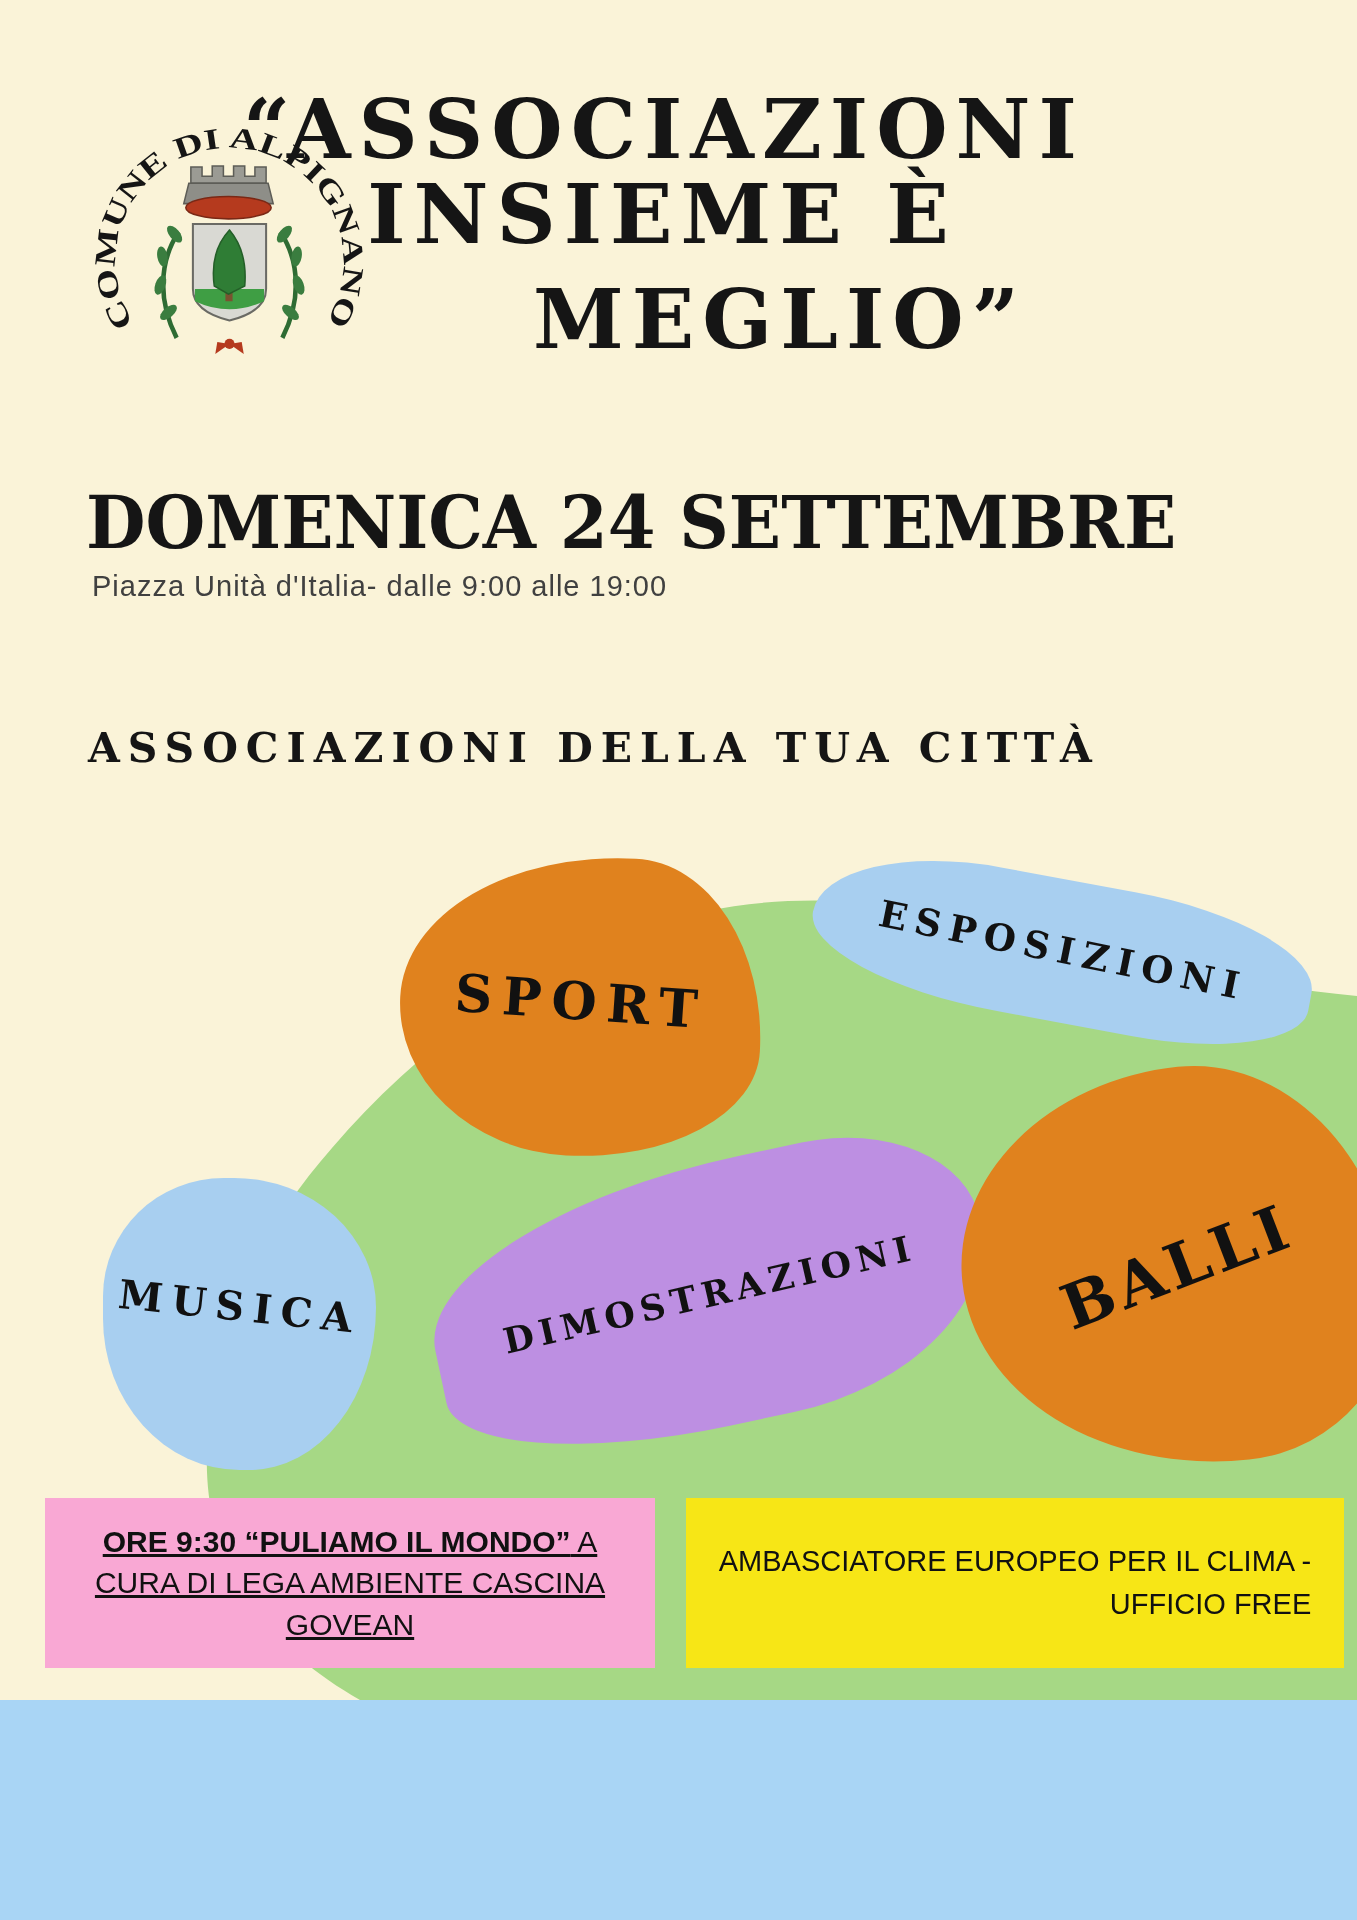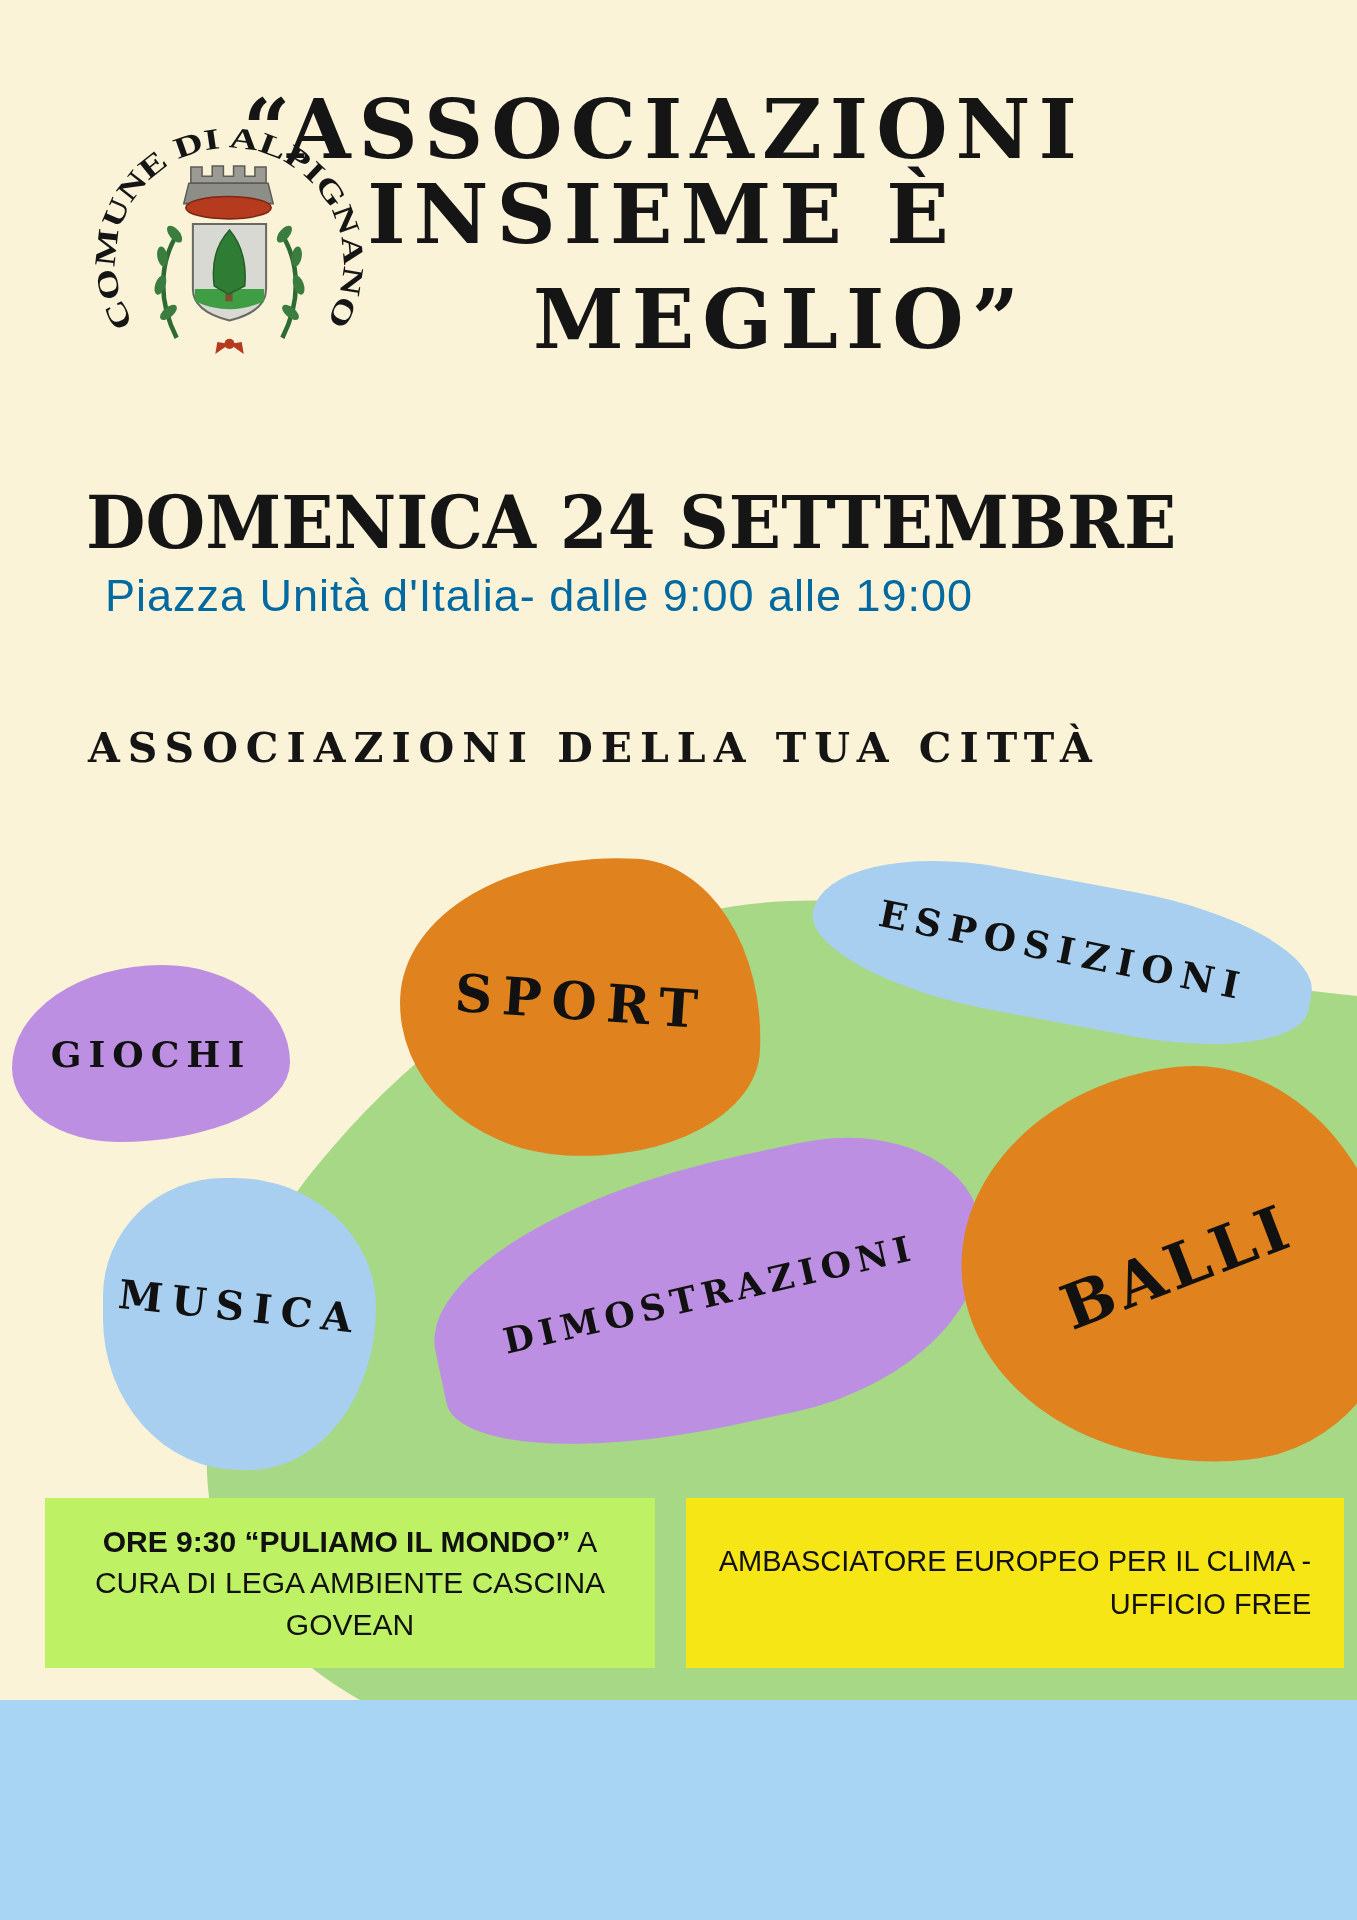--- a/index.html
+++ b/index.html
@@ -10,22 +10,22 @@
   .display{font-family:"DejaVu Serif",serif;font-weight:bold;color:#151515;}
 
   
   .title-line{position:absolute;transform:translateX(-50%);font-size:82px;line-height:1;
     letter-spacing:8px;white-space:nowrap;}
   .t1{left:664px;top:88px;}
   .t2{left:662px;top:173px;}
   .t3{left:780px;top:258px;margin-top:20px;}
   .date-line{position:absolute;left:86px;top:486px;font-size:70px;line-height:1;
     letter-spacing:0px;white-space:nowrap;transform:scale(0.98,1.05);transform-origin:left top;}
-  .place-line{position:absolute;left:105px;top:570px;font-size:45px;letter-spacing:1px;
-    color:#0369a1;white-space:nowrap;}
+  .place-line{position:absolute;left:92px;top:570px;font-size:29px;letter-spacing:1px;
+    color:#404040;white-space:nowrap;}
   .invite{position:absolute;left:88px;font-size:41px;letter-spacing:8px;white-space:nowrap;}
   .inv1{top:660px;}
   .inv2{top:724px;}
 
   
   .logo{position:absolute;left:82px;top:104px;width:295px;height:305px;}
 
   
   .scene{position:absolute;inset:0;z-index:1;}
   .blob{position:absolute;z-index:2;}
@@ -134,40 +134,37 @@
   </svg>
 
   <div class="display title-line t1">“ASSOCIAZIONI</div>
   <div class="display title-line t2">INSIEME È</div>
   <div class="display title-line t3">MEGLIO”</div>
 
   <div class="display date-line">DOMENICA 24 SETTEMBRE</div>
   <div class="place-line">Piazza Unità d'Italia- dalle 9:00 alle 19:00</div>
   <div class="display invite inv2">ASSOCIAZIONI DELLA TUA CITTÀ</div>
 
-  <div class="blob blob-giochi" style="background-color: rgb(189, 143, 226);">
-    <span class="blob-label">GIOCHI</span>
-  </div>
   <div class="blob blob-sport" style="background-color: rgb(224, 130, 30);">
     <span class="blob-label">SPORT</span>
   </div>
   <div class="blob blob-esposizioni" style="background-color: rgb(168, 207, 240);">
     <span class="blob-label">ESPOSIZIONI</span>
   </div>
   <div class="blob blob-musica" style="background-color: rgb(168, 207, 240);">
     <span class="blob-label">MUSICA</span>
   </div>
   <div class="blob blob-dimostrazioni" style="background-color: rgb(189, 143, 226);">
     <span class="blob-label">DIMOSTRAZIONI</span>
   </div>
   <div class="blob blob-balli" style="background-color: rgb(224, 130, 30);">
     <span class="blob-label">BALLI</span>
   </div>
 
-  <div class="event-box event-left" style="background-color: #bef264;">
+  <div class="event-box event-left" style="background-color: #f9a8d4; text-decoration: underline;">
     <div>
       <b>ORE 9:30 “PULIAMO IL MONDO”</b><span> A CURA DI LEGA AMBIENTE CASCINA GOVEAN</span>
     </div>
   </div>
   <div class="event-box event-right" style="background-color: rgb(247, 230, 22);">
     <div>
       <span class="blk">AMBASCIATORE EUROPEO PER IL CLIMA -</span>
       <span class="blk">UFFICIO FREE</span>
     </div>
   </div>

